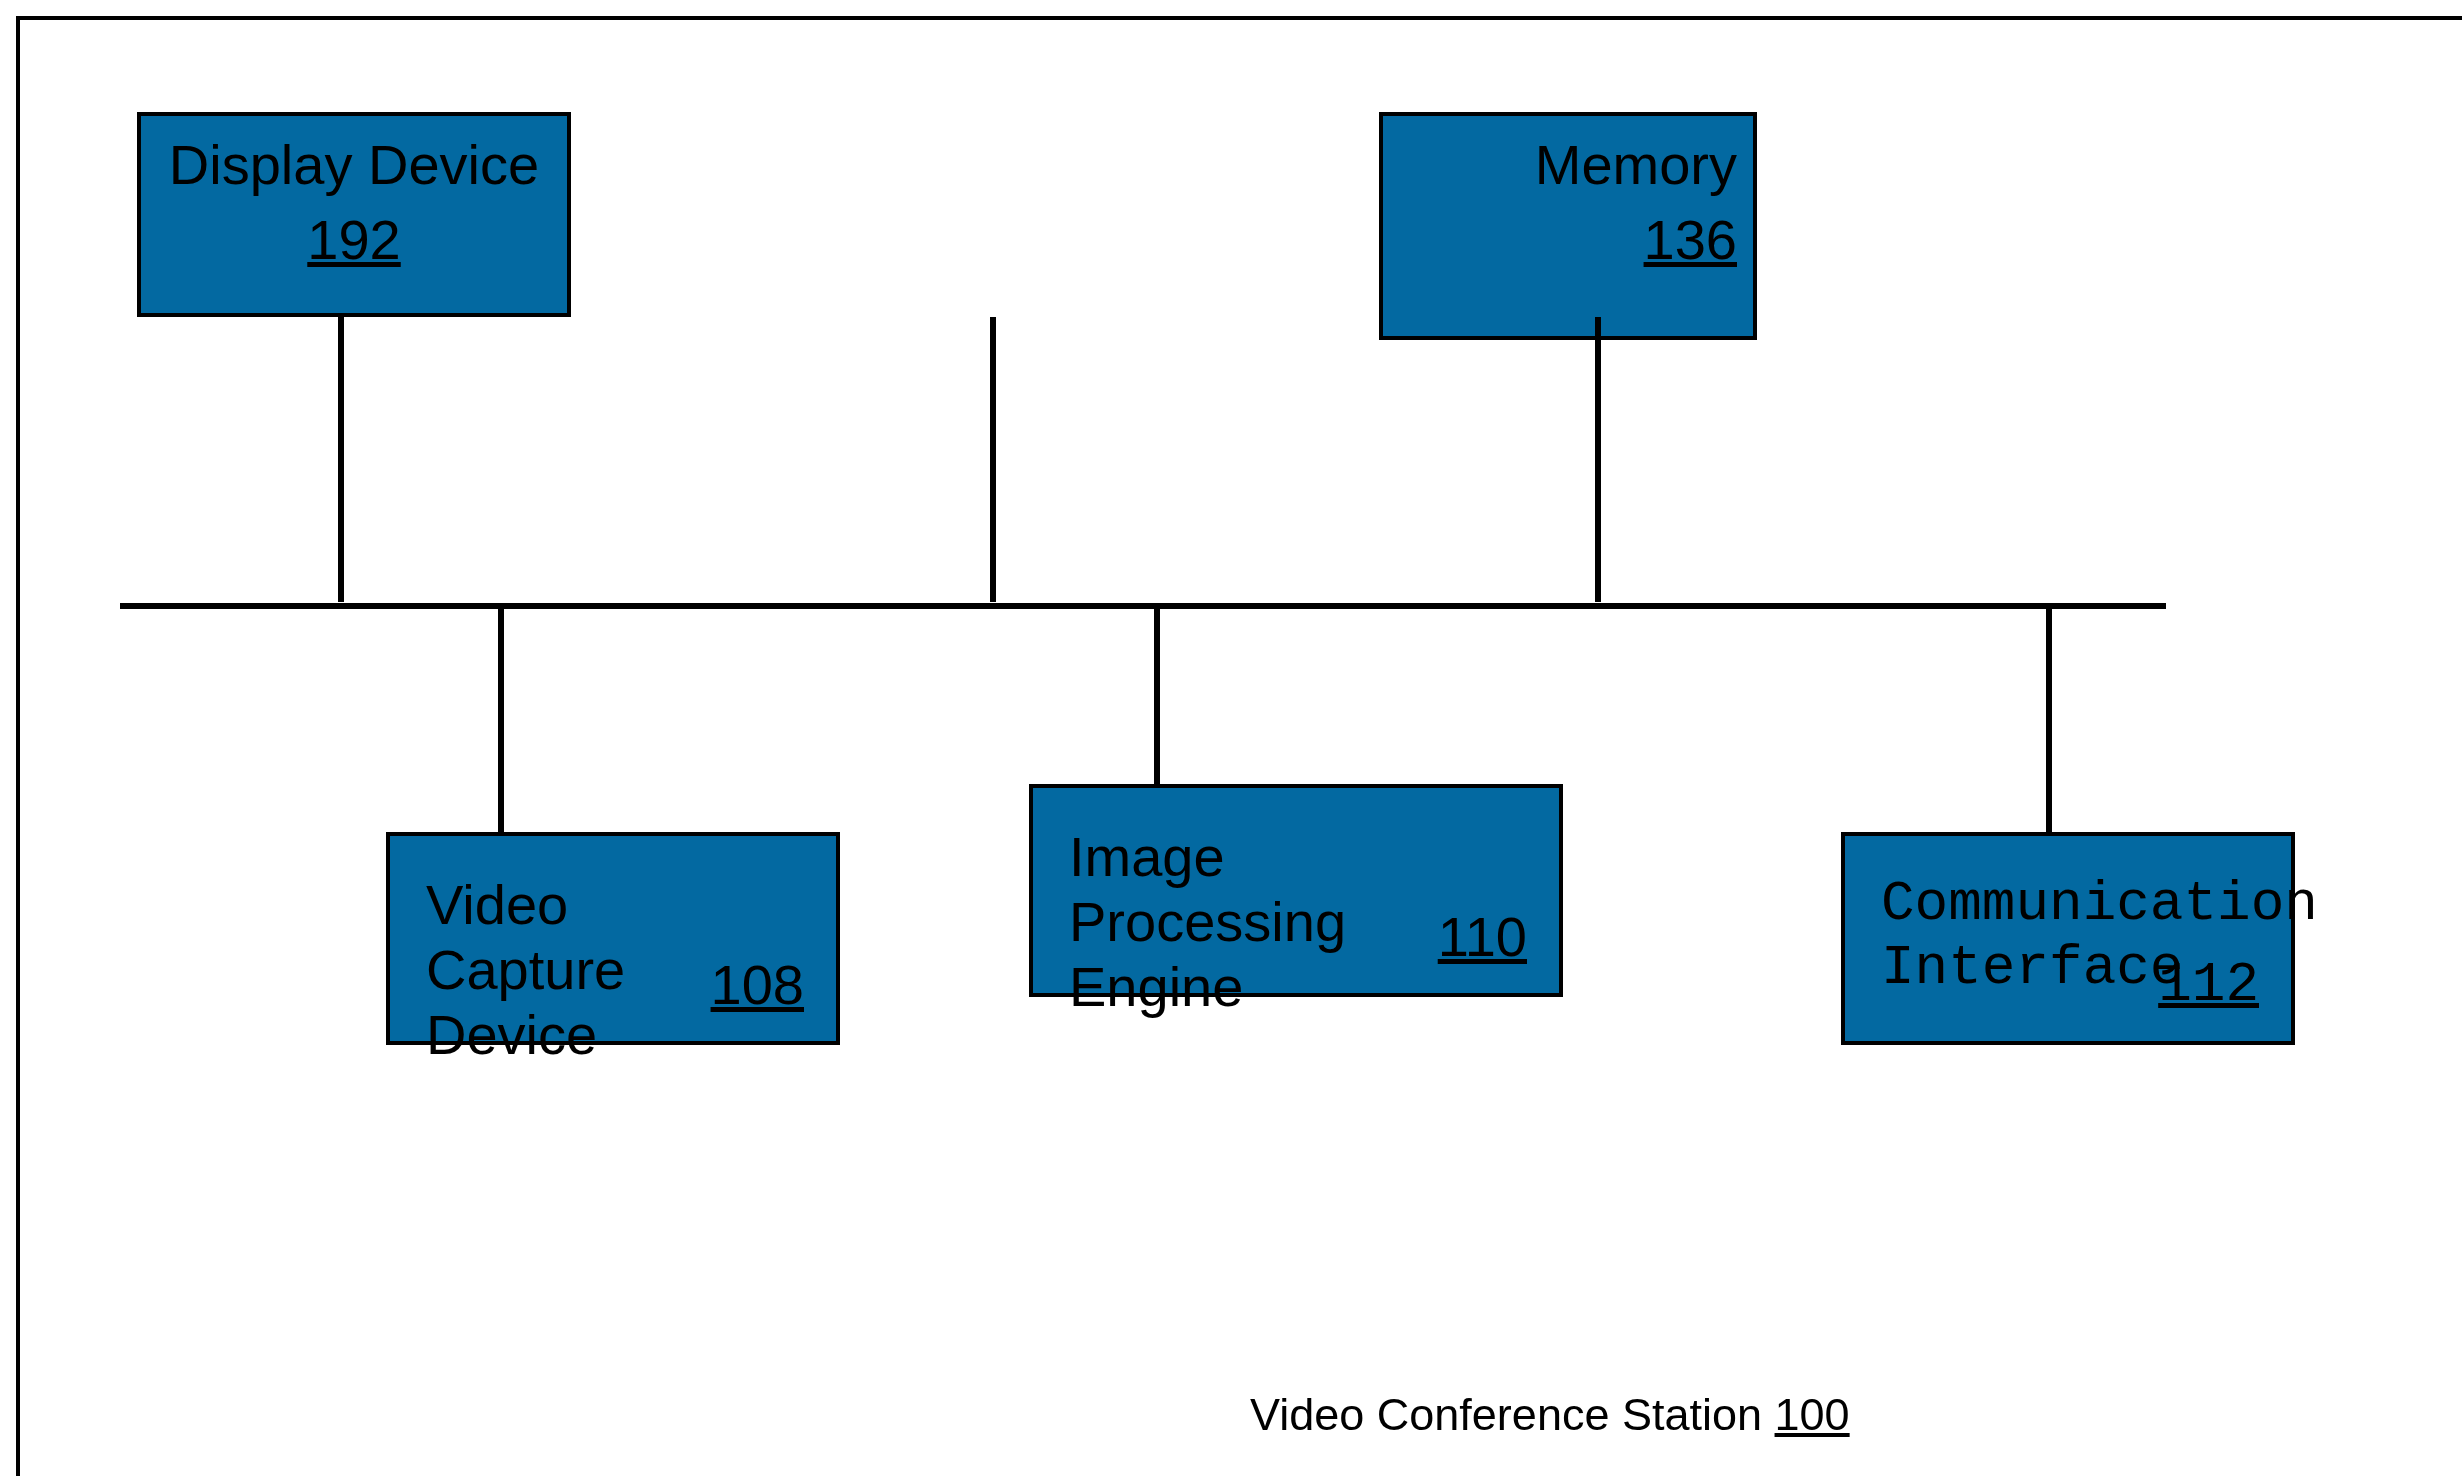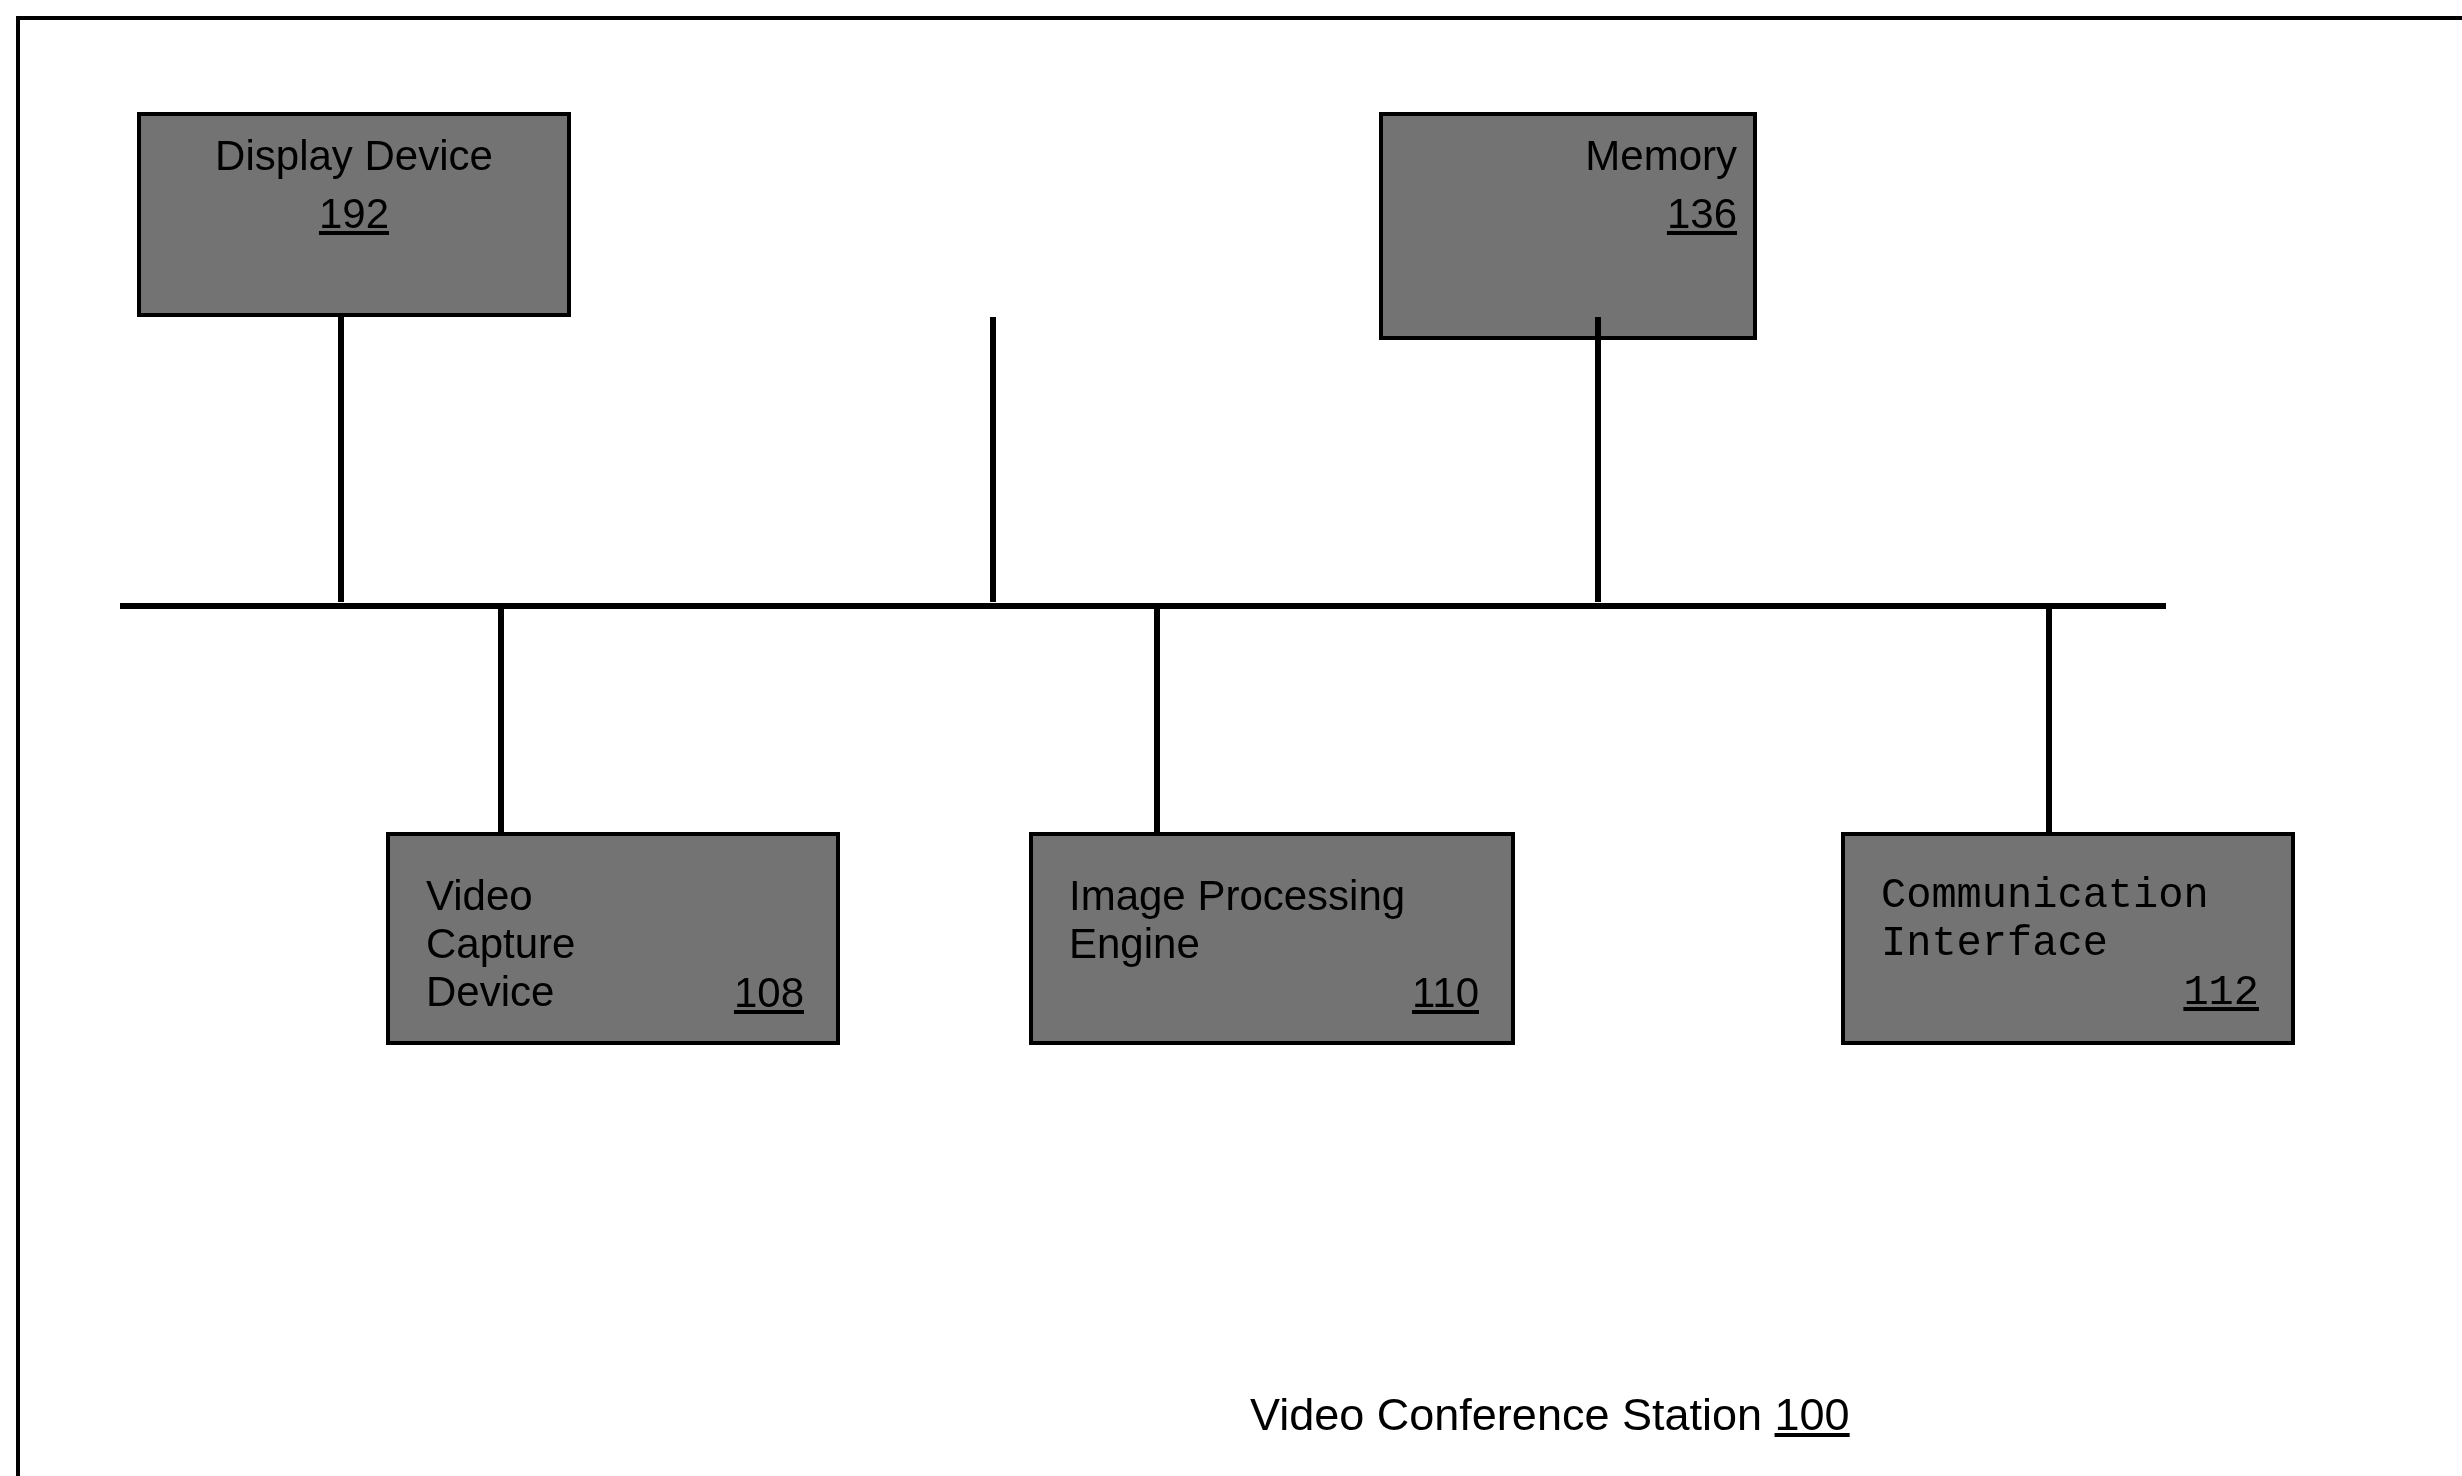--- a/index.html
+++ b/index.html
@@ -12,24 +12,24 @@
       position: relative;
       width: 2462px;
       height: 1477px;
       border: 4.8px solid black;
       box-sizing: border-box;
       margin: 16px;
     }
     .box {
       position: absolute;
       border: 4.8px solid black;
-      background: #737373;
+      background: #0369a1;
       box-sizing: border-box;
       text-align: center;
-      font-size: 42px;
+      font-size: 56px;
       padding: 16px;
     }
     .box-label {
       display: block;
     }
     .box-ref {
       display: inline-block;
       text-decoration: underline;
       margin-top: 9.6px;
     }
@@ -80,21 +80,21 @@
 
   <div class="bus-line" style="left:478px; top:589px; width:6.4px; height:225px;"></div>
   <div class="bus-line" style="left:1134px; top:589px; width:6.4px; height:225px;"></div>
   <div class="bus-line" style="left:2026px; top:589px; width:6.4px; height:225px;"></div>
 
   <div class="box box-bottom" style="left:366px; top:812px; width:454px; height:213px;">
     <span class="box-label" style="width:70%;">Video Capture Device</span>
     <span class="box-ref">108</span>
   </div>
 
-  <div class="box box-bottom" style="left:1009px; top:812px; width:486px; height:213px;">
+  <div class="box box-bottom" style="left:1009px; top:764px; width:534px; height:213px;">
     <span class="box-label" style="width:85%;">Image Processing Engine</span>
     <span class="box-ref">110</span>
   </div>
 
   <div class="box box-bottom" style="left:1821px; top:812px; width:454px; height:213px;font-family:Liberation Mono, monospace;">
     <span class="box-label" style="width:85%;">Communication Interface</span>
     <span class="box-ref">112</span>
   </div>
 
   <div class="caption" style="left:1230px; bottom:48px;">

